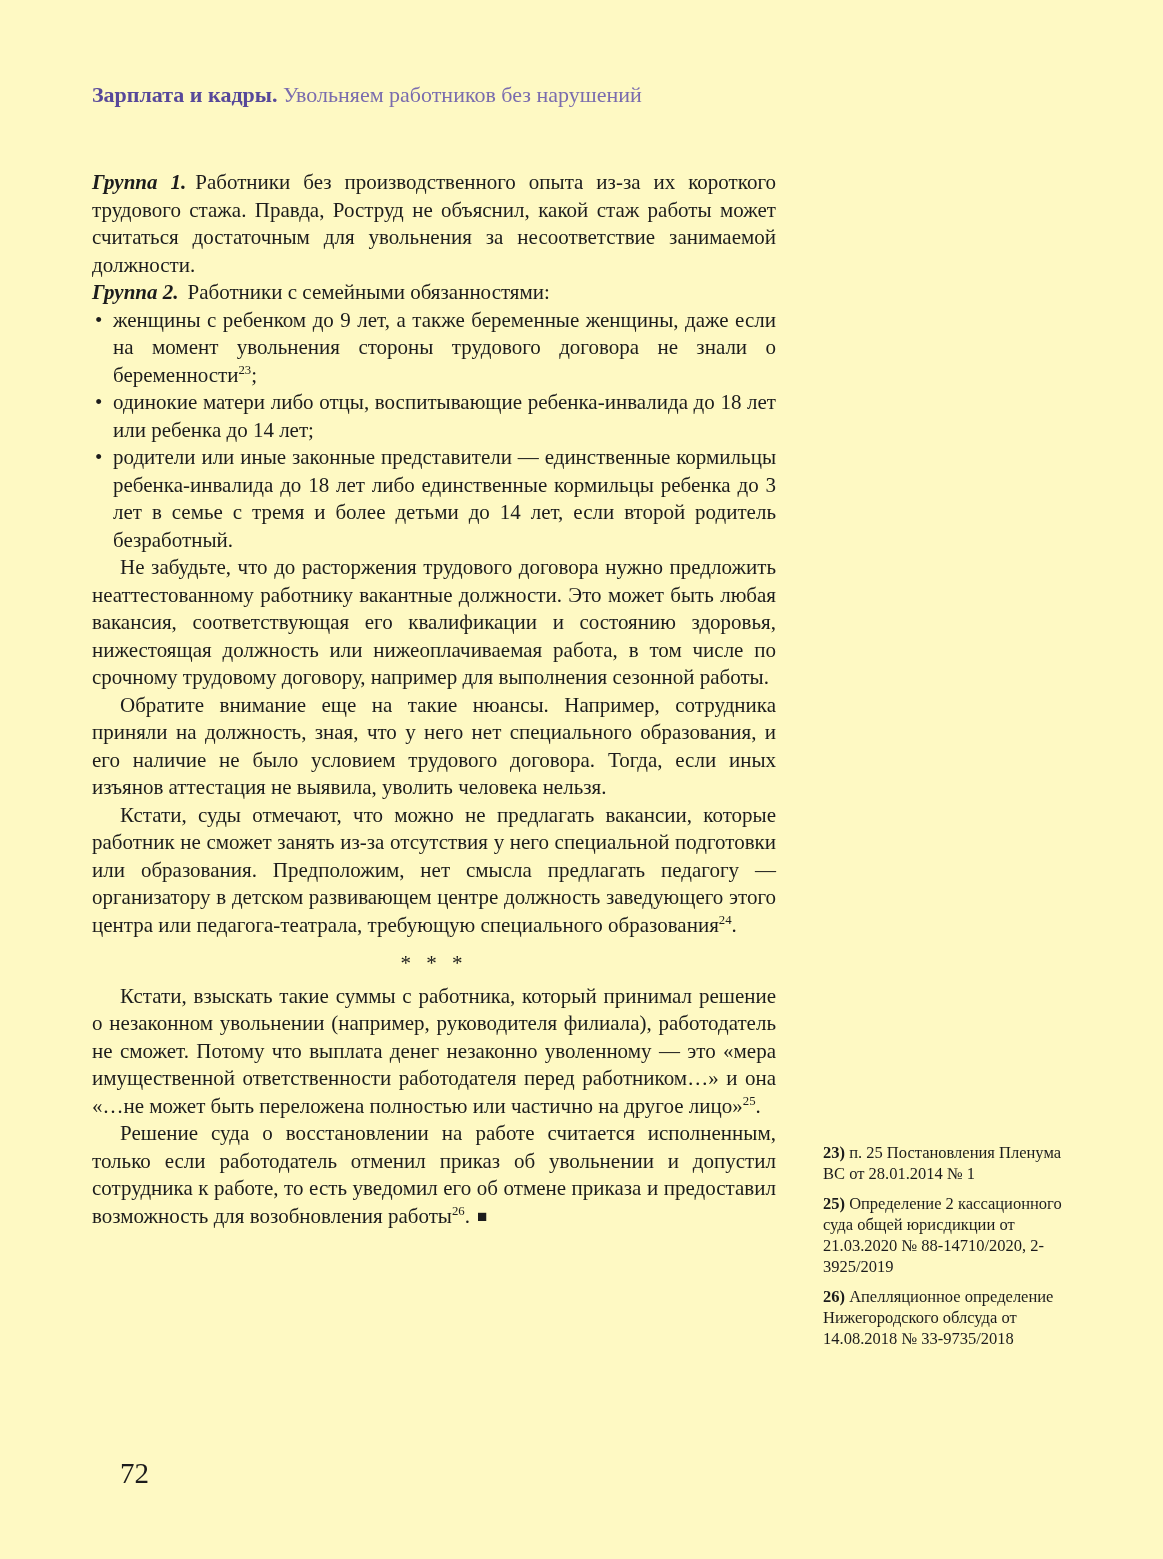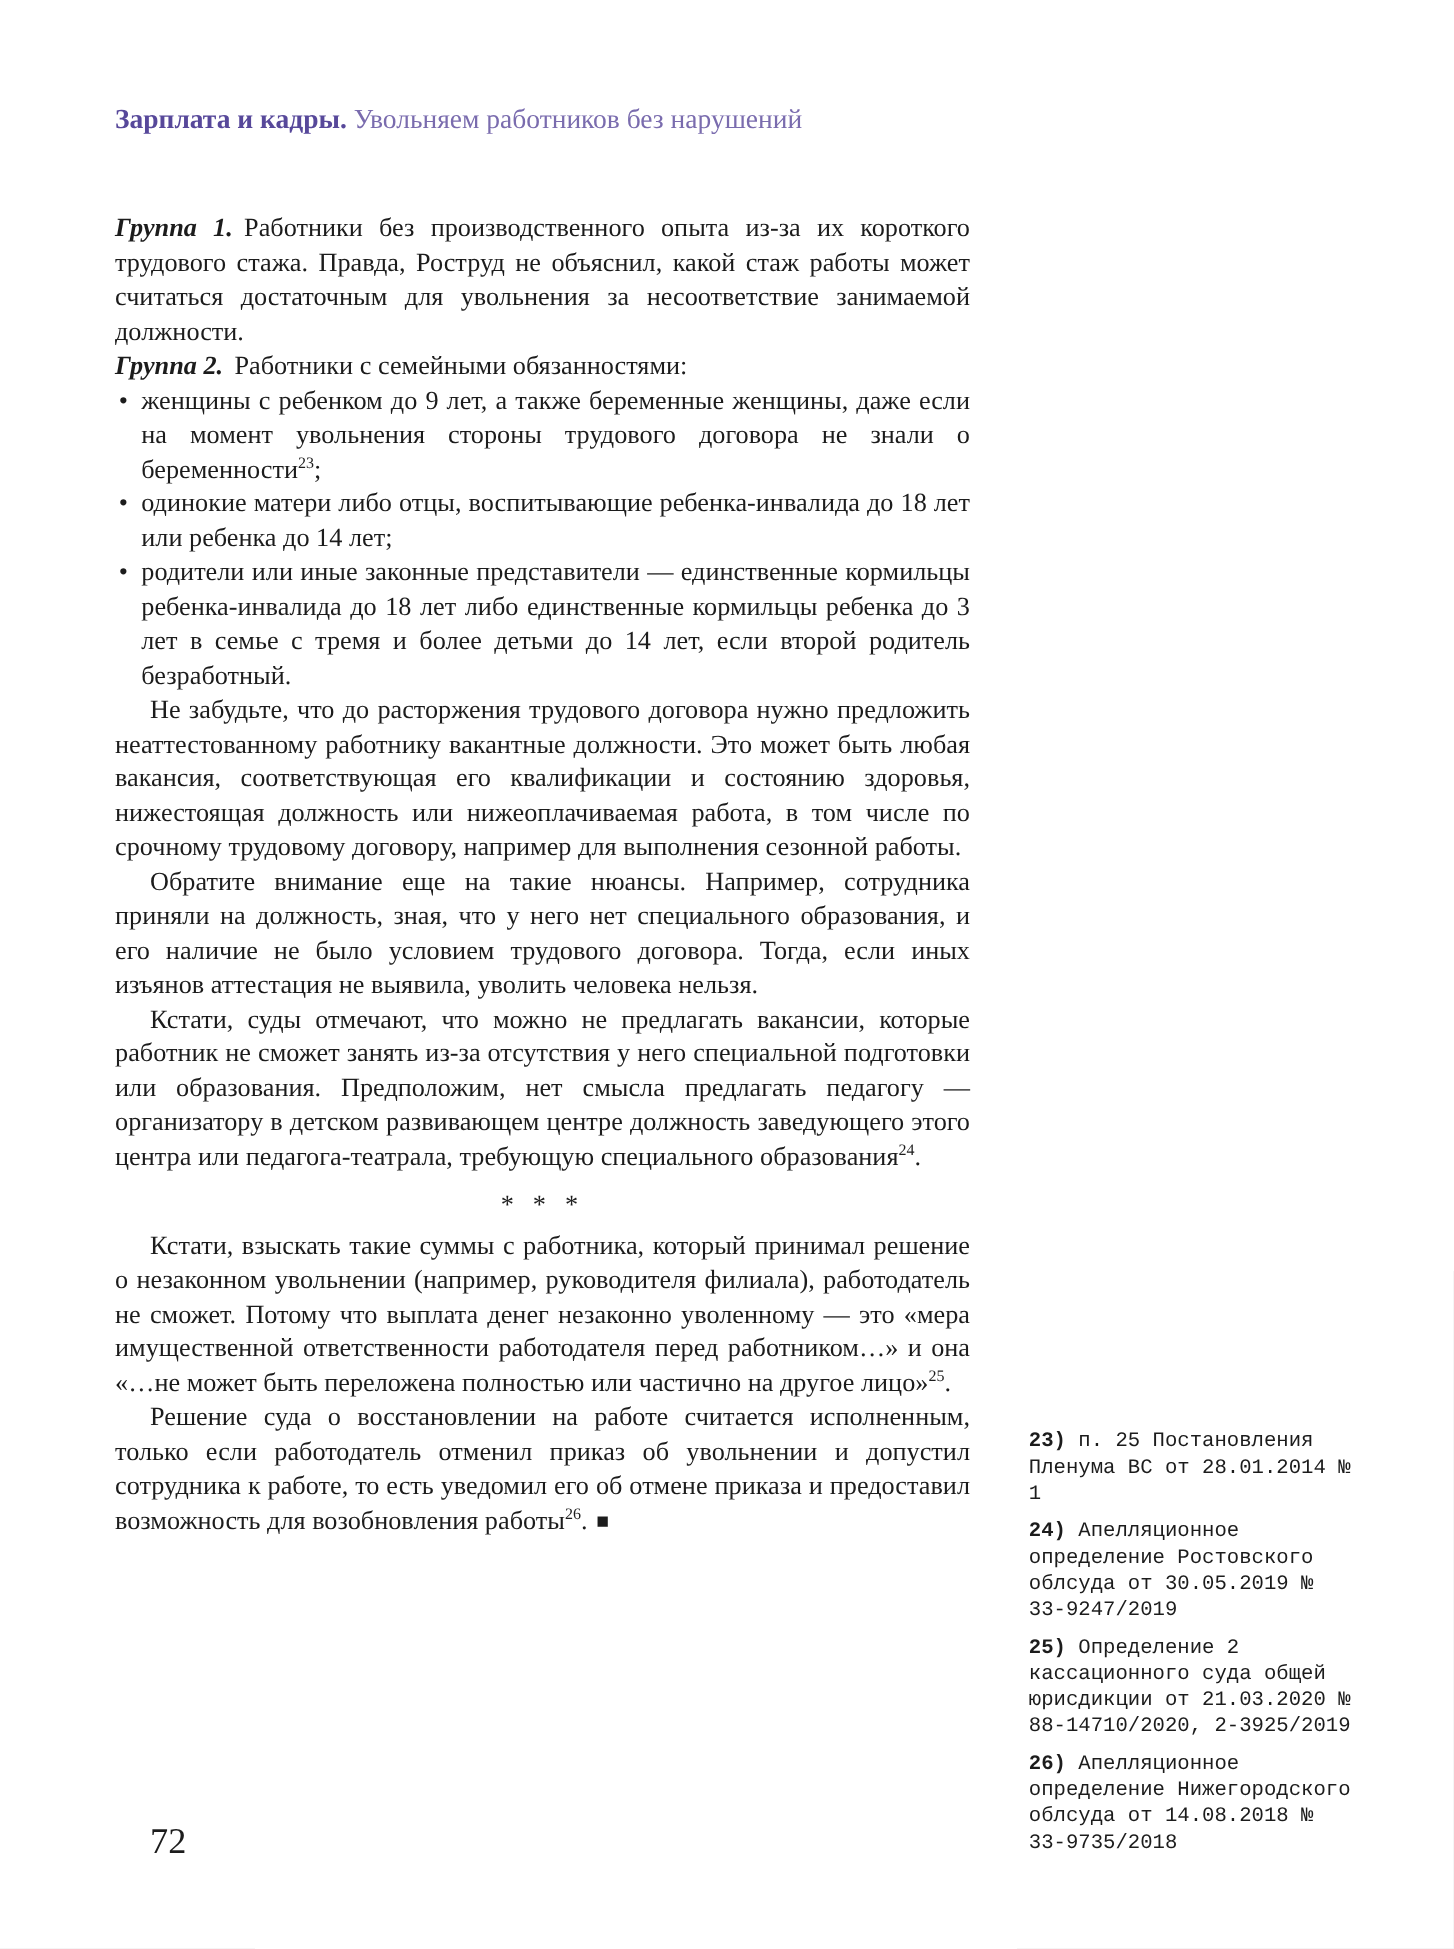--- a/index.html
+++ b/index.html
@@ -7,21 +7,21 @@
     --accent-light: #7a6cae;
     --body-text: #1c1c1c;
   }
   * { box-sizing: border-box; }
   html, body { margin: 0; padding: 0; background: #e8e8e8; }
   .page {
     position: relative;
     width: 1163px;
     height: 1559px;
     margin: 0 auto;
-    background: #ffffff;
+    background: #fef9c3;
     font-family: "Liberation Serif", serif;
     color: var(--body-text);
     overflow: hidden;
   }
   
   .runhead {
     position: absolute;
     left: 92px;
     top: 82px;
     font-size: 22px;
@@ -77,21 +77,21 @@
   
   .footnotes {
     position: absolute;
     left: 823px;
     top: 1142px;
     width: 262px;
     font-size: 16.5px;
     line-height: 21px;
     text-align: left;
   }
-  .footnote { margin-bottom: 9px; font-family: Liberation Mono, monospace; }
+  .footnote { margin-bottom: 9px; }
   .fn-num { font-weight: bold; }
 
   
   .page-number {
     position: absolute;
     left: 84px;
     top: 1457px;
     font-size: 29px;
     margin-left: 36px;
   }
@@ -128,20 +128,19 @@
 
 
     <p class="indent"><span>Кстати, взыскать такие суммы с работника, который принимал решение о незаконном увольнении (например, руководителя филиала), работодатель не сможет. Потому что выплата денег незаконно уволенному — это «мера имущественной ответственности работодателя перед работником…» и она «…не может быть переложена полностью или частично на другое лицо»</span><sup>25</sup><span>.</span></p>
 
     <p class="indent"><span>Решение суда о восстановлении на работе считается исполненным, только если работодатель отменил приказ об увольнении и допустил сотрудника к работе, то есть уведомил его об отмене приказа и предоставил возможность для возобновления работы</span><sup>26</sup><span>.</span><span class="end-marker">■</span></p>
 
   </div>
 
   <aside class="footnotes">
     <div class="footnote"><span class="fn-num">23)</span> <span>п. 25 Постановления Пленума ВС от 28.01.2014 № 1</span></div>
-    <div class="footnote"><span class="fn-num">24)</span> <span>Апелляционное определение Ростовского облсуда от 30.05.2019 № 33-9247/2019</span></div>
     <div class="footnote"><span class="fn-num">25)</span> <span>Определение 2 кассационного суда общей юрисдикции от 21.03.2020 № 88-14710/2020, 2-3925/2019</span></div>
     <div class="footnote"><span class="fn-num">26)</span> <span>Апелляционное определение Нижегородского облсуда от 14.08.2018 № 33-9735/2018</span></div>
   </aside>
 
   <div class="page-number">72</div>
 
 </div>
 
 </body></html>

